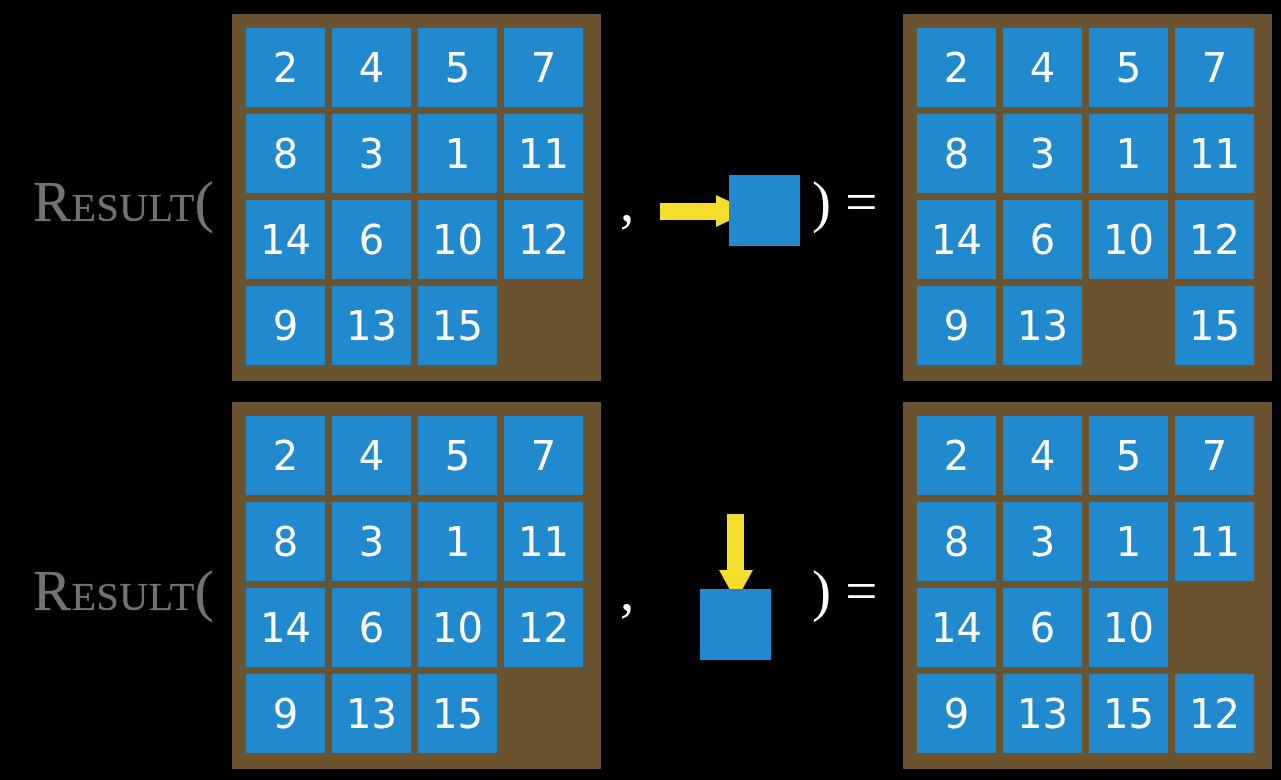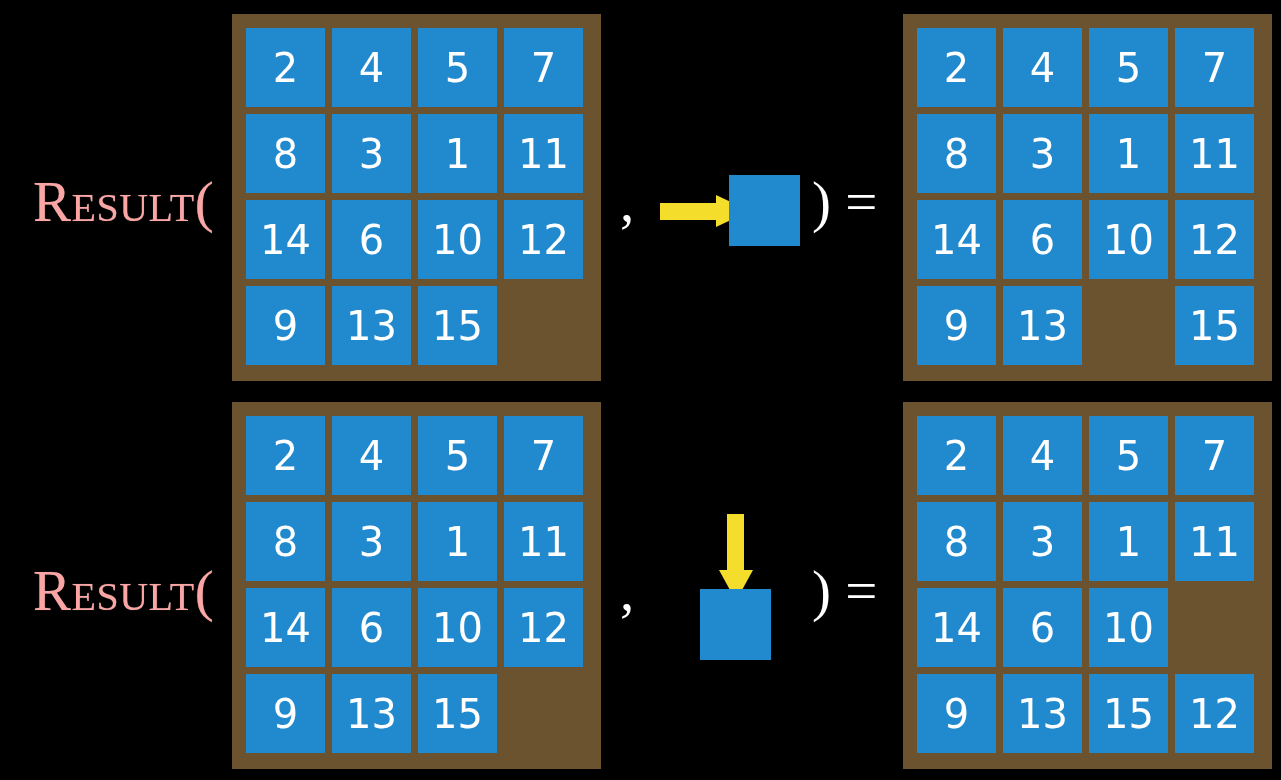--- a/index.html
+++ b/index.html
@@ -19,21 +19,21 @@
     position: absolute;
     left: 0; top: 0;
     width: 1281px;
     height: 780px;
     background: #000000;
   }
 
   
   .result-label {
     position: absolute;
-    color: #fca5a5;
+    color: #737373;
     font-family: "Liberation Serif", serif;
     font-variant: small-caps;
     font-size: 57px;
     line-height: 1;
     letter-spacing: 0.5px;
     white-space: nowrap;
     text-shadow: 0 0 1px rgba(255,255,255,0.35);
   }
   .result-label.row1 { left: 33px; top: 173px; }
   .result-label.row2 { left: 33px; top: 562px; }

